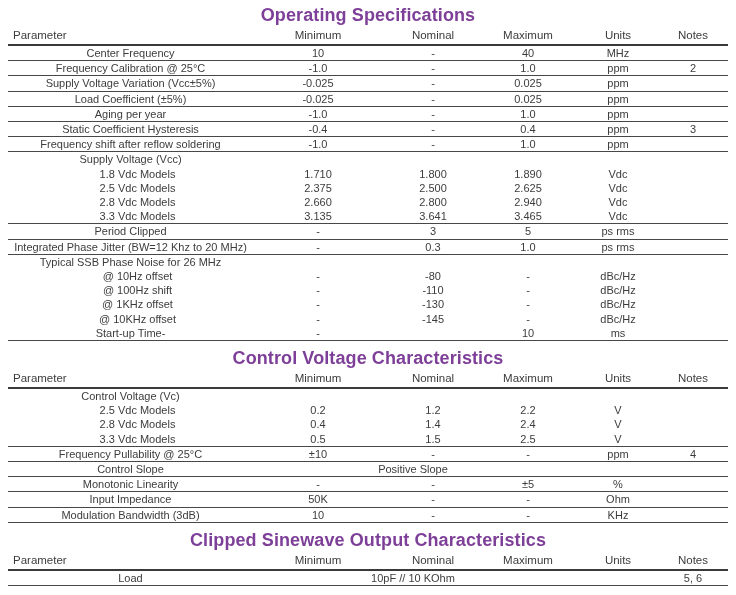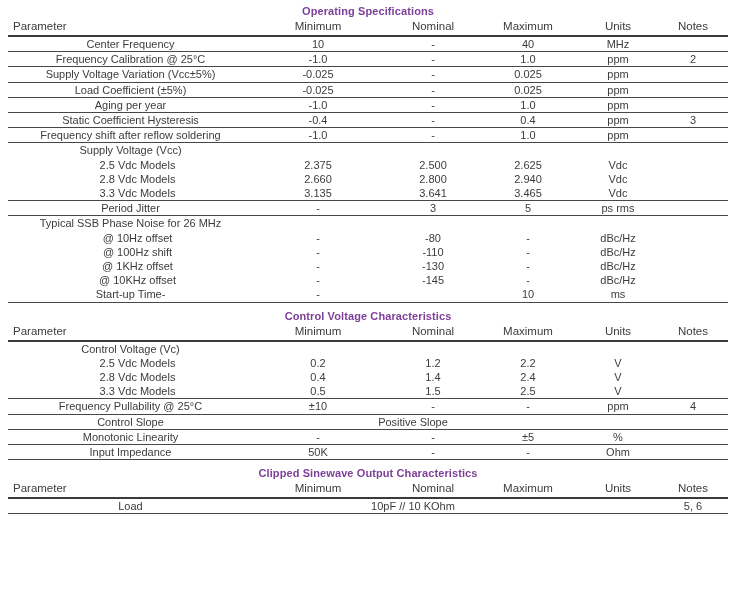--- a/index.html
+++ b/index.html
@@ -14,21 +14,21 @@
     -webkit-font-smoothing: antialiased;
   }
   .page {
     width: 720px;
     padding: 2px 8px 0 8px;
   }
   .section { margin: 0 0 7px 0; }
   .sec-title {
     margin: 3px 0 2px 0;
     text-align: center;
-    font-size: 11px;
+    font-size: 18px;
     font-weight: bold;
     color: var(--accent, #7d3f98);
     letter-spacing: 0.1px;
   }
   table.spec {
     border-collapse: collapse;
     table-layout: fixed;
     width: 720px;
     font-size: 11px;
   }
@@ -148,20 +148,28 @@
           </tr>
           <tr>
             <td class="param">Supply Voltage (Vcc)</td>
             <td></td>
             <td></td>
             <td></td>
             <td></td>
             <td></td>
           </tr>
           <tr>
+            <td class="param indent">1.8 Vdc Models</td>
+            <td>1.710</td>
+            <td>1.800</td>
+            <td>1.890</td>
+            <td>Vdc</td>
+            <td></td>
+          </tr>
+          <tr>
             <td class="param indent">2.5 Vdc Models</td>
             <td>2.375</td>
             <td>2.500</td>
             <td>2.625</td>
             <td>Vdc</td>
             <td></td>
           </tr>
           <tr>
             <td class="param indent">2.8 Vdc Models</td>
             <td>2.660</td>
@@ -172,24 +180,32 @@
           </tr>
           <tr class="sep">
             <td class="param indent">3.3 Vdc Models</td>
             <td>3.135</td>
             <td>3.641</td>
             <td>3.465</td>
             <td>Vdc</td>
             <td></td>
           </tr>
           <tr class="sep">
-            <td class="param">Period Jitter</td>
+            <td class="param">Period Clipped</td>
             <td>-</td>
             <td>3</td>
             <td>5</td>
+            <td>ps rms</td>
+            <td></td>
+          </tr>
+          <tr class="sep">
+            <td class="param">Integrated Phase Jitter (BW=12 Khz to 20 MHz)</td>
+            <td>-</td>
+            <td>0.3</td>
+            <td>1.0</td>
             <td>ps rms</td>
             <td></td>
           </tr>
           <tr>
             <td class="param">Typical SSB Phase Noise for 26 MHz</td>
             <td></td>
             <td></td>
             <td></td>
             <td></td>
             <td></td>
@@ -315,20 +331,28 @@
             <td></td>
           </tr>
           <tr class="sep">
             <td class="param">Input Impedance</td>
             <td>50K</td>
             <td>-</td>
             <td>-</td>
             <td>Ohm</td>
             <td></td>
           </tr>
+          <tr class="sep">
+            <td class="param">Modulation Bandwidth (3dB)</td>
+            <td>10</td>
+            <td>-</td>
+            <td>-</td>
+            <td>KHz</td>
+            <td></td>
+          </tr>
         </tbody>
     </table>
   </div>
 
   <div class="section">
     <h2 class="sec-title">Clipped Sinewave Output Characteristics</h2>
     <table class="spec">
       <colgroup>
         <col class="c-param">
           <col class="c-min">

